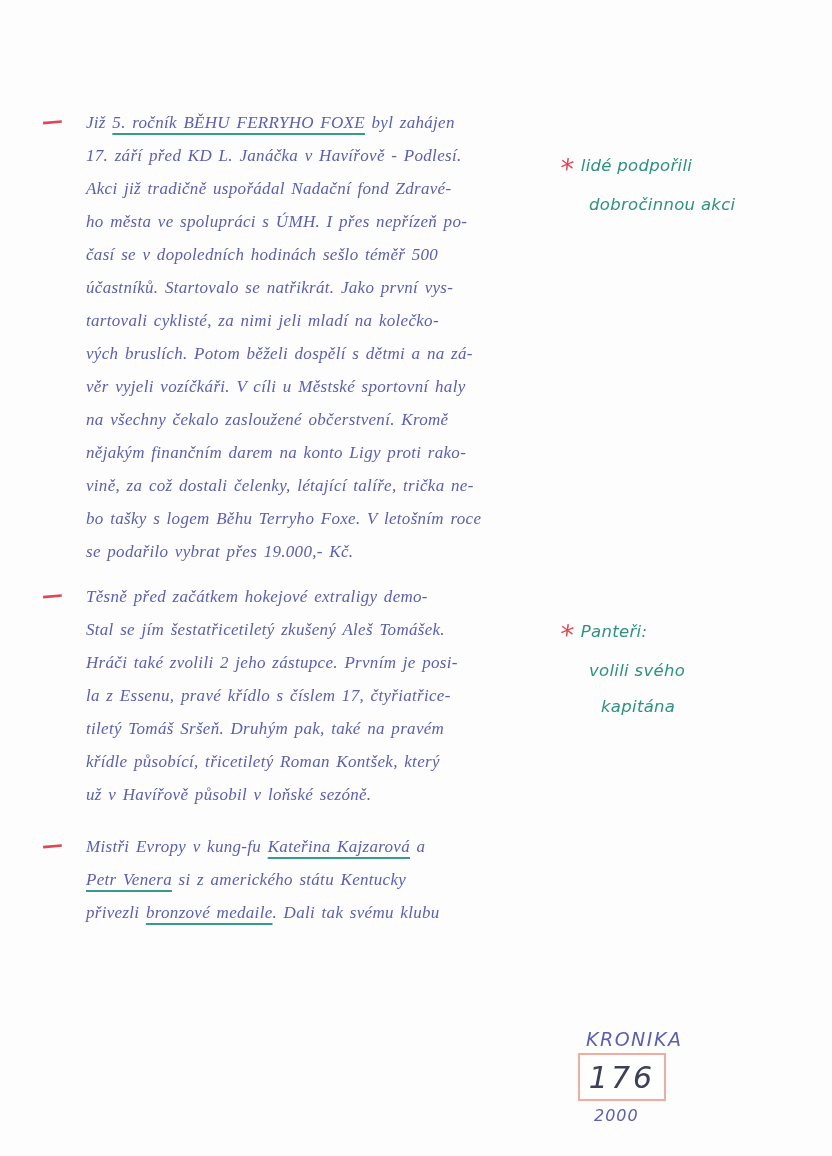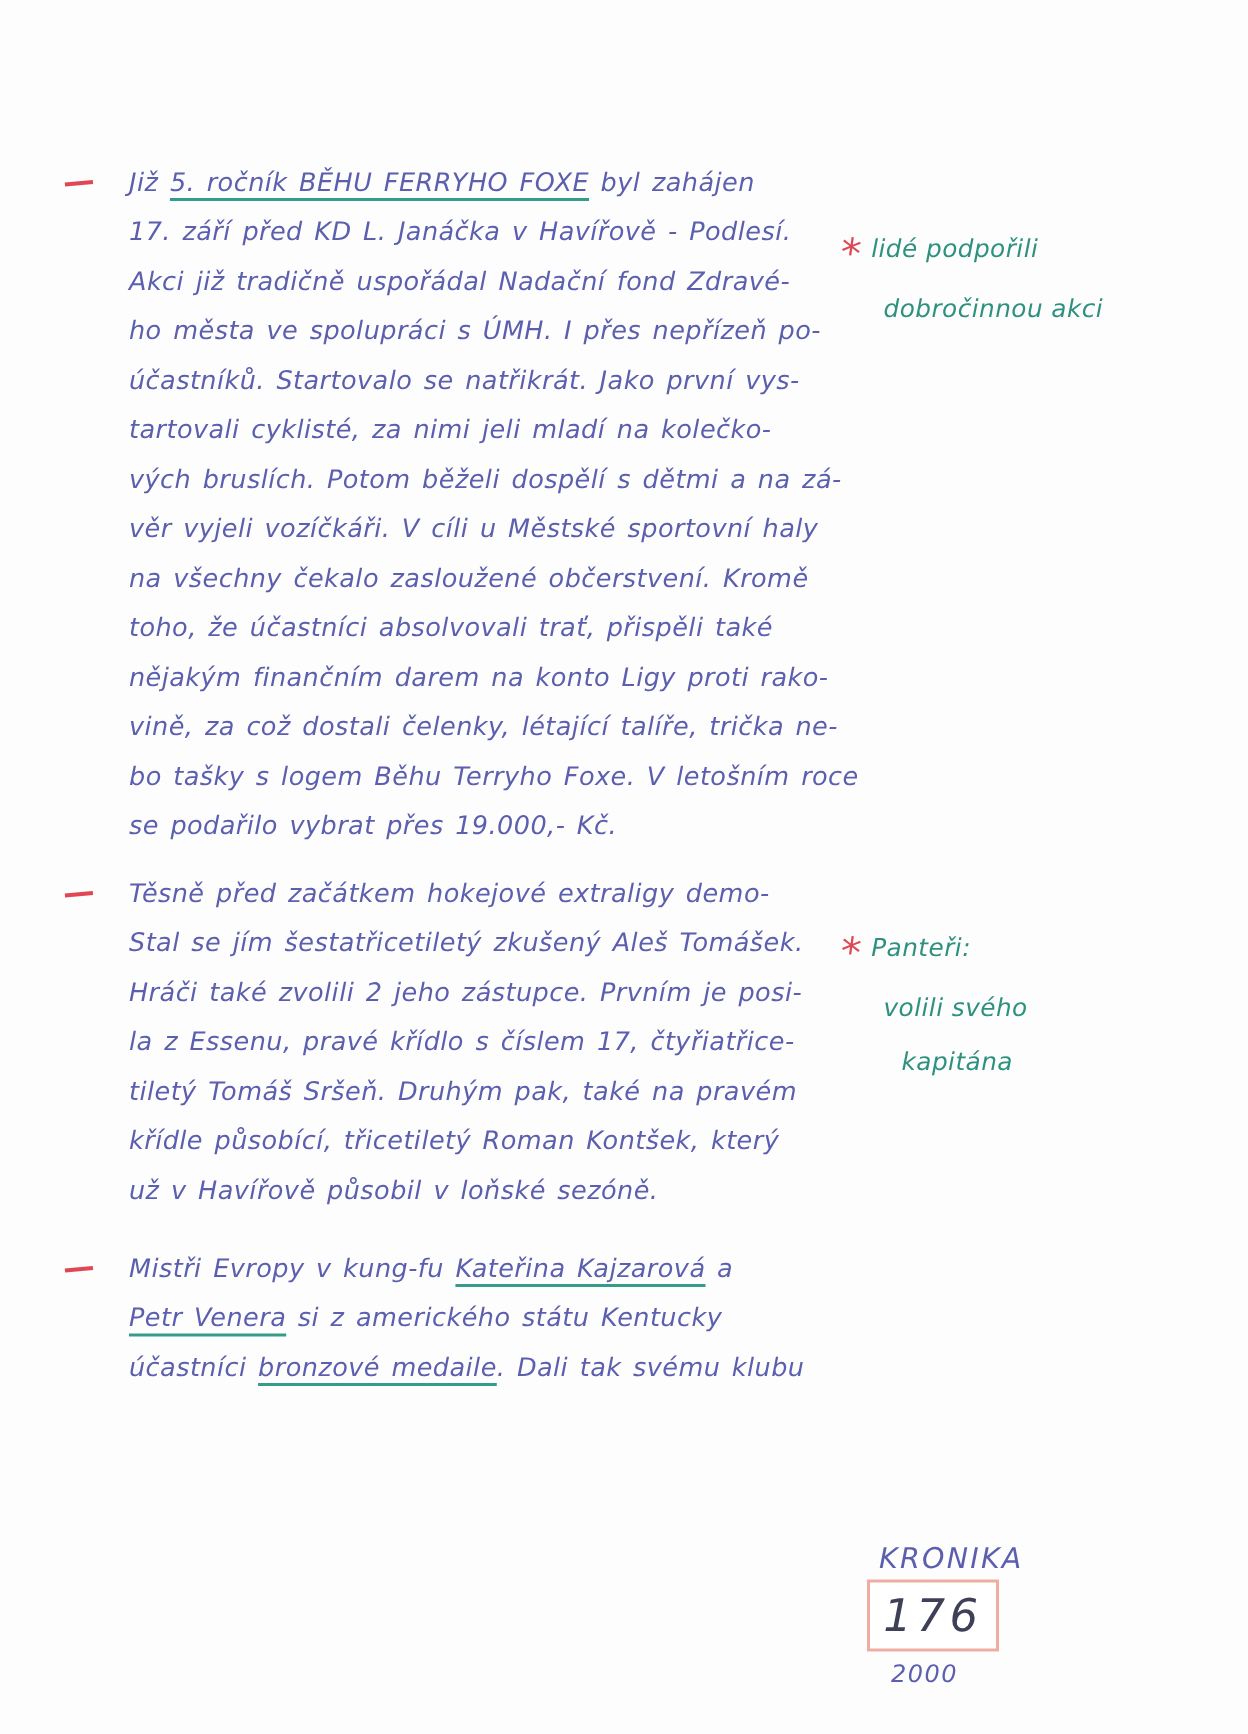--- a/index.html
+++ b/index.html
@@ -25,21 +25,21 @@
   
   .text-column{
     position:absolute;left:86px;top:106px;width:505px;
     color:var(--ink);
     font-size:17px;line-height:33px;
     letter-spacing:.3px;word-spacing:2px;
   }
   .para{position:relative;}
   #paragraphs .para:nth-child(2){margin-top:12px;}
   #paragraphs .para:nth-child(3){margin-top:19px;}
-  .line{white-space:nowrap;}
+  .line{white-space:nowrap;font-family:Liberation Serif, serif;}
   .u{
     text-decoration:underline;
     text-decoration-color:var(--teal);
     text-decoration-thickness:2px;
     text-underline-offset:5px;
   }
   .dash{
     position:absolute;left:-44px;top:-1px;
     color:var(--red);
     font-style:normal;font-weight:bold;font-size:21px;
@@ -92,46 +92,46 @@
 
 <div class="page">
 
   <main class="text-column" id="paragraphs">
       <div class="para">
         <span class="dash">—</span>
         <div class="line"><span>Již </span><span class="u">5. ročník BĚHU FERRYHO FOXE</span><span> byl zahájen</span></div>
         <div class="line"><span>17. září před KD L. Janáčka v Havířově - Podlesí.</span></div>
         <div class="line"><span>Akci již tradičně uspořádal Nadační fond Zdravé-</span></div>
         <div class="line"><span>ho města ve spolupráci s ÚMH. I přes nepřízeň po-</span></div>
+        <div class="line"><span>časí se v dopoledních hodinách sešlo téměř 500</span></div>
         <div class="line"><span>účastníků. Startovalo se natřikrát. Jako první vys-</span></div>
         <div class="line"><span>tartovali cyklisté, za nimi jeli mladí na kolečko-</span></div>
         <div class="line"><span>vých bruslích. Potom běželi dospělí s dětmi a na zá-</span></div>
         <div class="line"><span>věr vyjeli vozíčkáři. V cíli u Městské sportovní haly</span></div>
         <div class="line"><span>na všechny čekalo zasloužené občerstvení. Kromě</span></div>
-        <div class="line"><span>toho, že účastníci absolvovali trať, přispěli také</span></div>
         <div class="line"><span>nějakým finančním darem na konto Ligy proti rako-</span></div>
         <div class="line"><span>vině, za což dostali čelenky, létající talíře, trička ne-</span></div>
         <div class="line"><span>bo tašky s logem Běhu Terryho Foxe. V letošním roce</span></div>
         <div class="line"><span>se podařilo vybrat přes 19.000,- Kč.</span></div>
       </div>
       <div class="para">
         <span class="dash">—</span>
         <div class="line"><span>Těsně před začátkem hokejové extraligy demo-</span></div>
         <div class="line"><span>Stal se jím šestatřicetiletý zkušený Aleš Tomášek.</span></div>
         <div class="line"><span>Hráči také zvolili 2 jeho zástupce. Prvním je posi-</span></div>
         <div class="line"><span>la z Essenu, pravé křídlo s číslem 17, čtyřiatřice-</span></div>
         <div class="line"><span>tiletý Tomáš Sršeň. Druhým pak, také na pravém</span></div>
         <div class="line"><span>křídle působící, třicetiletý Roman Kontšek, který</span></div>
         <div class="line"><span>už v Havířově působil v loňské sezóně.</span></div>
       </div>
       <div class="para">
         <span class="dash">—</span>
         <div class="line"><span>Mistři Evropy v kung-fu </span><span class="u">Kateřina Kajzarová</span><span> a</span></div>
         <div class="line"><span class="u">Petr Venera</span><span> si z amerického státu Kentucky</span></div>
-        <div class="line"><span>účastníci </span><span class="u">bronzové medaile</span><span>. Dali tak svému klubu</span></div>
+        <div class="line"><span>přivezli </span><span class="u">bronzové medaile</span><span>. Dali tak svému klubu</span></div>
       </div>
     </main>
 
   <aside class="margin-column" id="margin-notes">
       <div class="note">
         <div class="nline first"><span class="star">*</span>lidé podpořili</div>
         <div class="nline">dobročinnou akci</div>
       </div>
       <div class="note">
         <div class="nline first"><span class="star">*</span>Panteři:</div>

